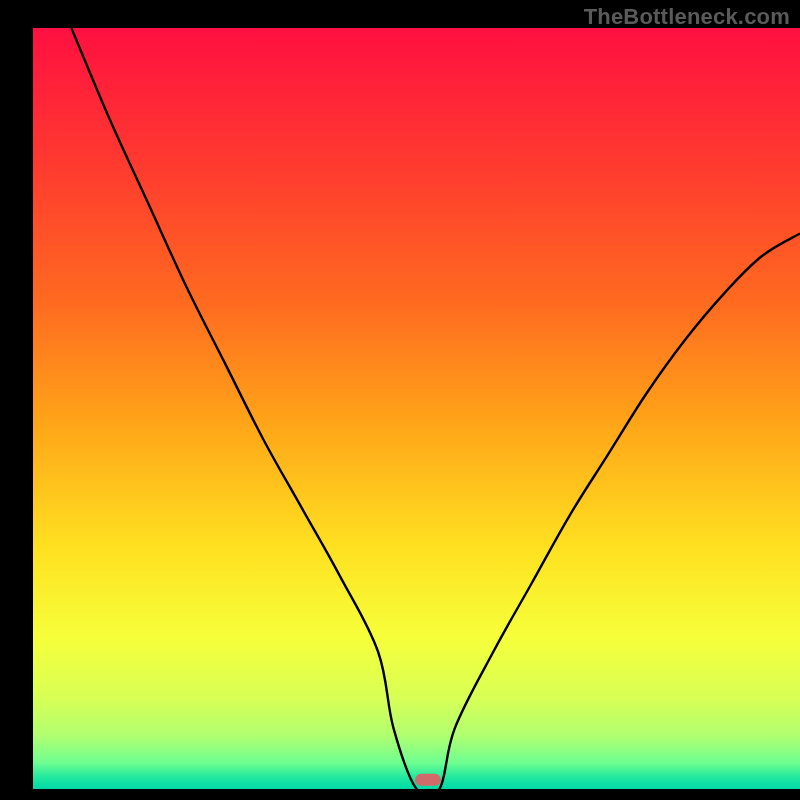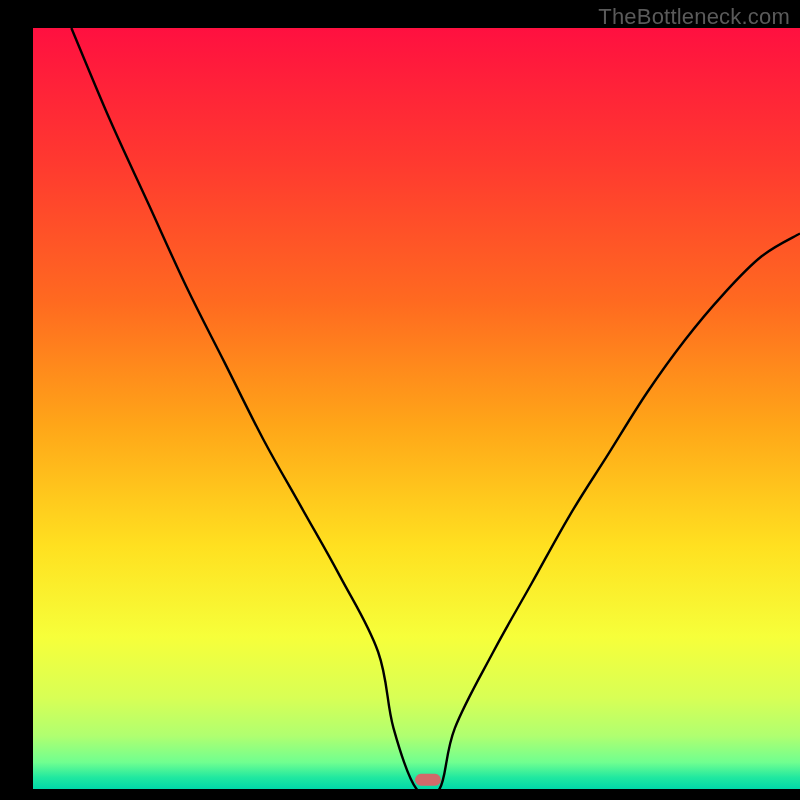--- a/index.html
+++ b/index.html
@@ -16,21 +16,21 @@
     width: 800px;
     height: 800px;
     background: #000;
   }
   .watermark {
     position: absolute;
     top: 4px;
     right: 10px;
     color: #5a5a5a;
     font-size: 22px;
-    font-weight: 400;
+    font-weight: 700;
     letter-spacing: 0.2px;
     z-index: 20;
   }
   svg {
     display: block;
   }
 </style>
 </head>
 <body>
 

